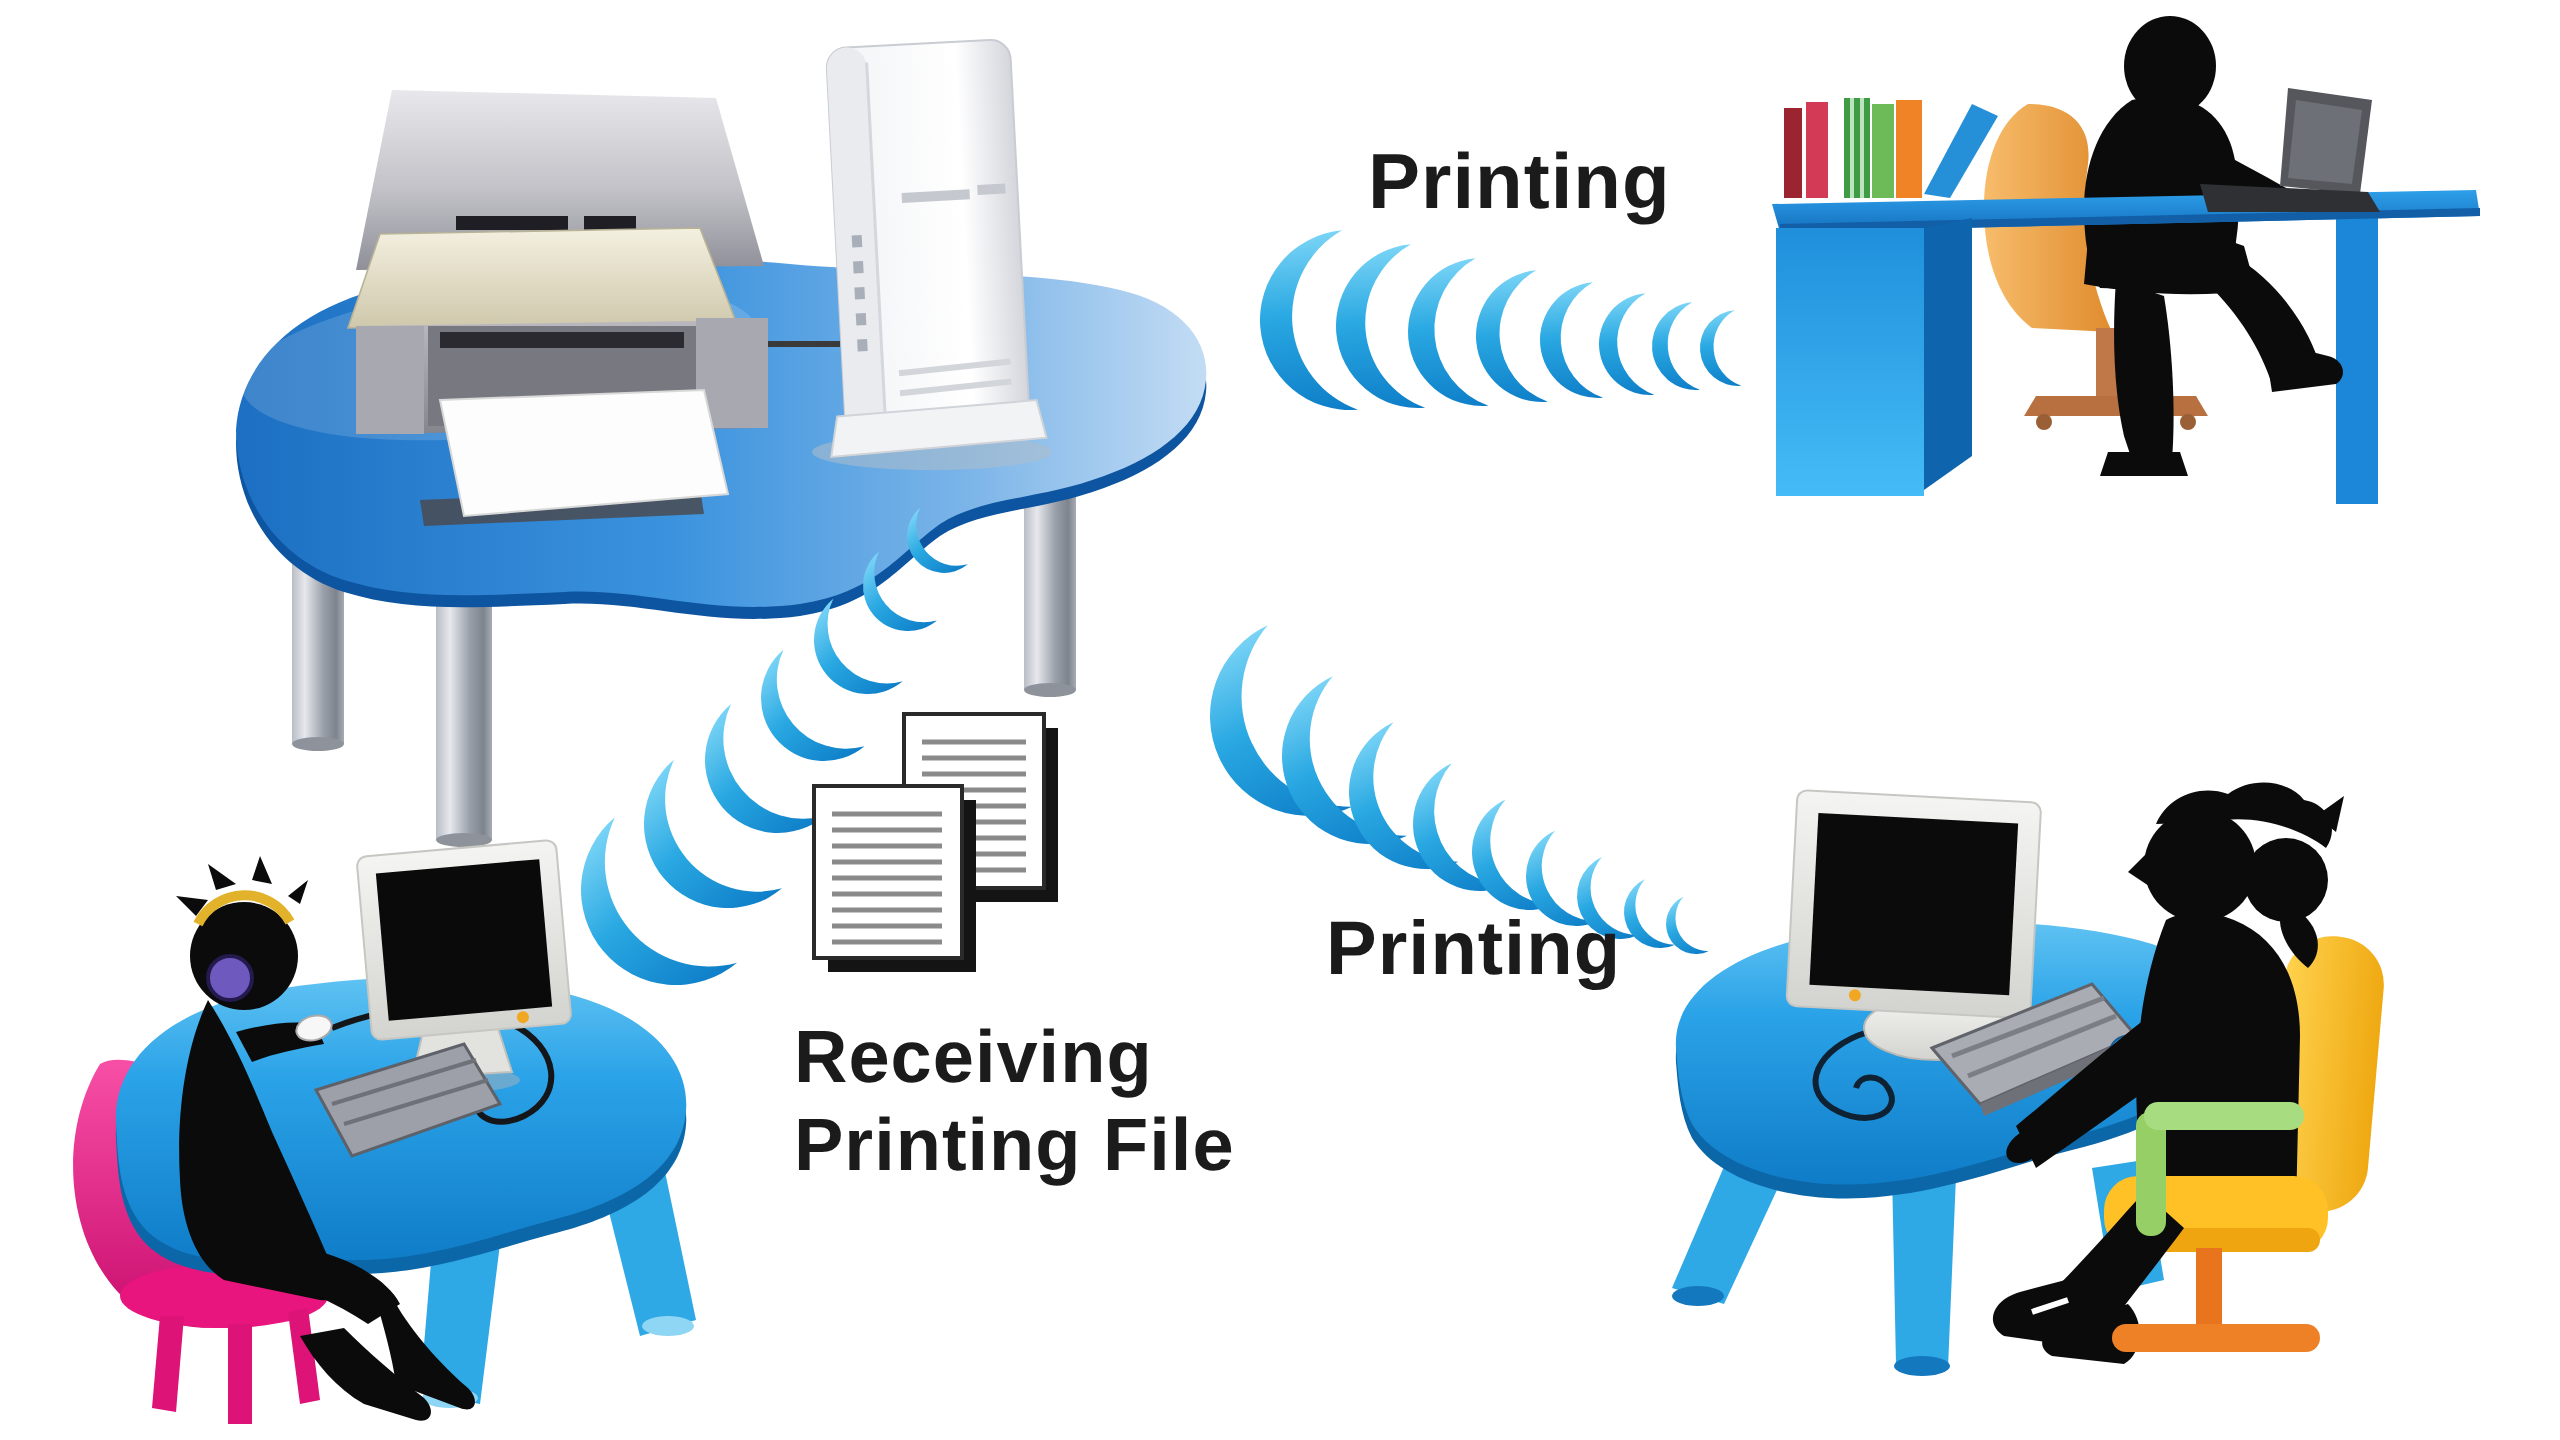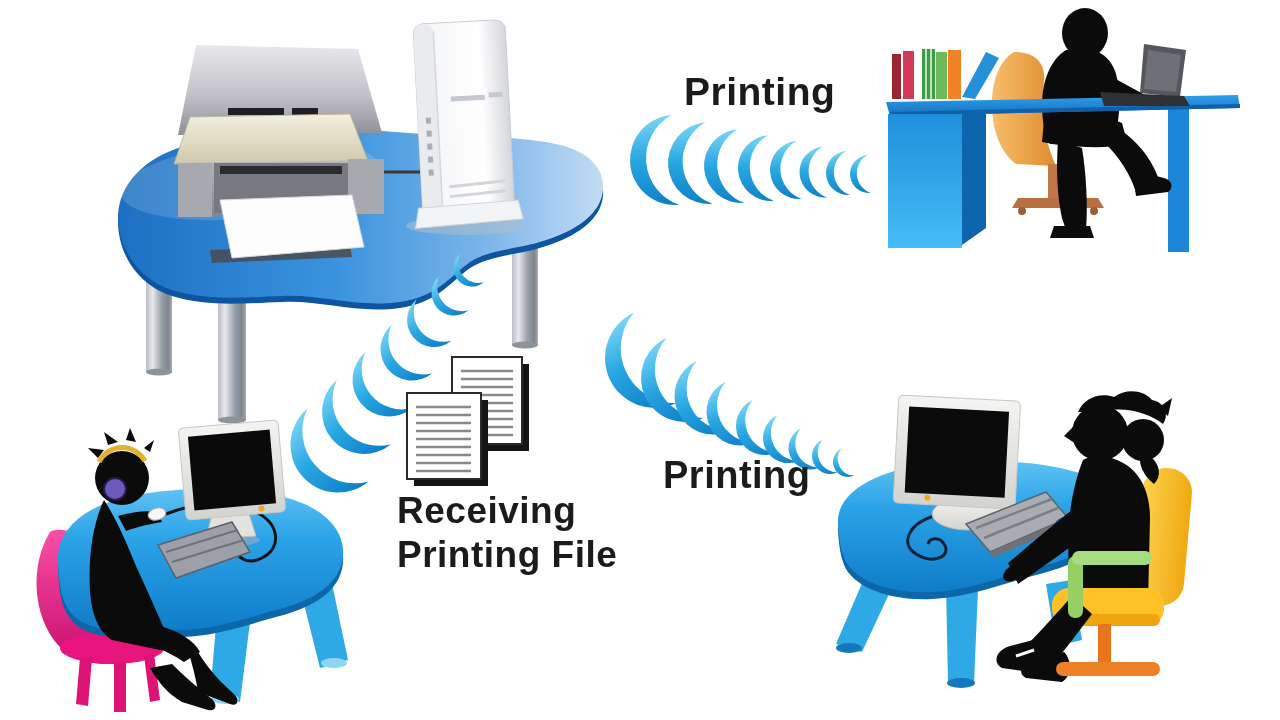--- a/index.html
+++ b/index.html
@@ -2,21 +2,21 @@
 <html><head>
 <meta charset="utf-8">
 <style>
   html,body{margin:0;padding:0;background:#fff;}
   .stage{position:relative;width:1280px;height:720px;background:#fff;overflow:hidden;
          font-family:"Liberation Sans",sans-serif;padding-left:28px;}
   .stage svg{position:absolute;left:0;top:0;}
   .lbl{position:absolute;color:#1b1b1b;font-weight:700;letter-spacing:.5px;line-height:1.0;}
   #label-printing-top{left:684px;top:72px;font-size:39px;}
   #label-printing-bottom{left:663px;top:456px;font-size:38px;}
-  #label-receiving{left:397px;top:489px;font-size:37px;line-height:44px;}
+  #label-receiving{left:397px;top:507px;font-size:37px;line-height:44px;}
 </style>
 </head>
 <body>
 
 <div class="stage">
 
 <svg width="1280" height="720" viewBox="0 0 1280 720">
   <defs>
     <linearGradient id="gWifi" x1="0" y1="0" x2="0" y2="1">
       <stop offset="0" stop-color="#7AD4F6"></stop>

